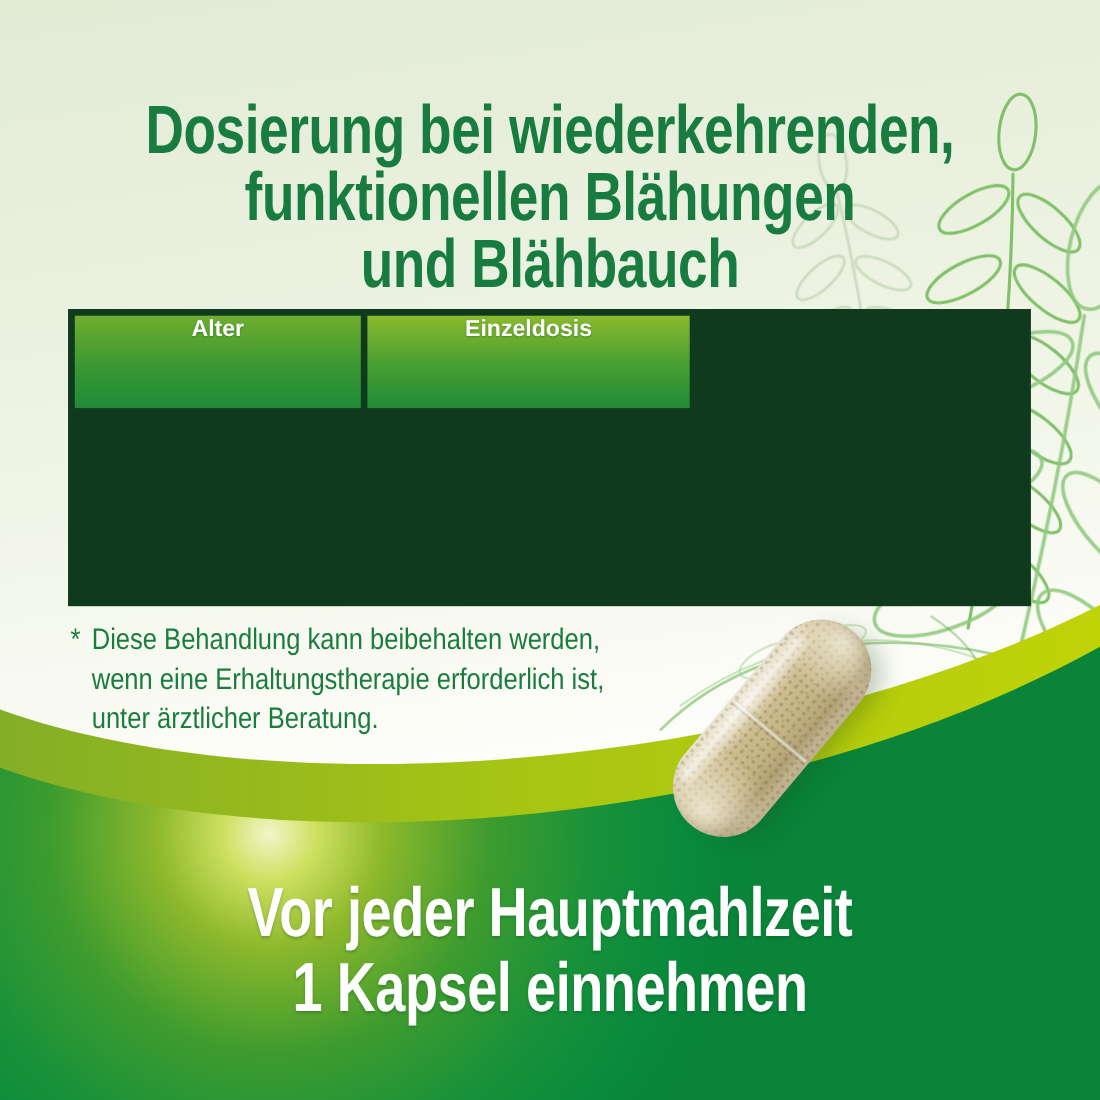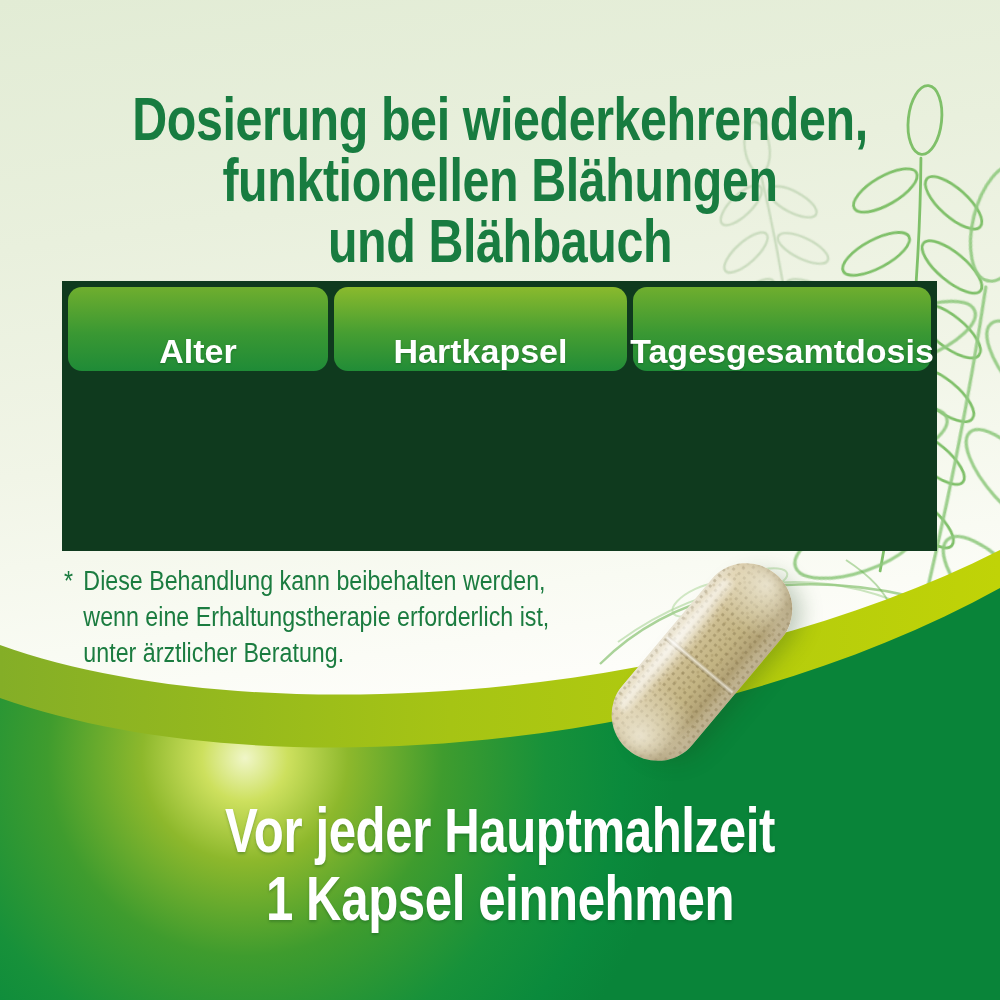--- a/index.html
+++ b/index.html
@@ -17,25 +17,24 @@
     text-align:center;font-weight:bold;font-size:62px;line-height:61px;
     color:#187c40;letter-spacing:-.5px;z-index:3;
   }
 
   .dose-table{
     position:absolute;left:62px;top:281px;z-index:3;
     background:#0f3a1e;border:6px solid #0f3a1e;
     display:grid;grid-template-columns:260px 293px 298px;grid-template-rows:84px 168px;gap:6px;
   }
   .hcell{
-    display:flex;align-items:flex-end;justify-content:center;
-    color:#ffffff;font-weight:bold;font-size:34px;
+    display:flex;align-items:flex-start;justify-content:center;
+    color:#ffffff;font-weight:bold;font-size:21px;
     background:linear-gradient(180deg,#6fae2e 0%,#3a9833 55%,#1f8b37 100%);
     text-shadow:0 1px 2px rgba(10,60,25,.35);
-    border-radius:14px;
   }
   .hcell.bright{background:linear-gradient(180deg,#8aba2d 0%,#469e32 55%,#218c37 100%);}
   .bcell{
     background:#ffffff;display:flex;flex-direction:column;align-items:center;justify-content:center;
     color:#1b7c40;font-size:27px;line-height:36px;text-align:center;
   }
   .bcell strong{font-size:28px;}
   .sq{transform:scaleX(.86);transform-origin:50% 50%;white-space:nowrap;}
 
   .footnote{
@@ -136,24 +135,21 @@
     <span style="display:block">Dosierung bei wiederkehrenden,</span>
     <span style="display:block">funktionellen Blähungen</span>
     <span style="display:block">und Blähbauch</span>
   </h1>
 
   <div class="dose-table">
     <div class="hcell">
       <span>Alter</span>
     </div>
     <div class="hcell bright">
-      <span>Hartkapsel</span>
-    </div>
-    <div class="hcell">
-      <span>Tagesgesamtdosis</span>
+      <span>Einzeldosis</span>
     </div>
 
   </div>
 
   <div class="footnote">
     <div class="fn-star">*</div>
     <div>
       <div>Diese Behandlung kann beibehalten werden,</div>
       <div>wenn eine Erhaltungstherapie erforderlich ist,</div>
       <div>unter ärztlicher Beratung.</div>

